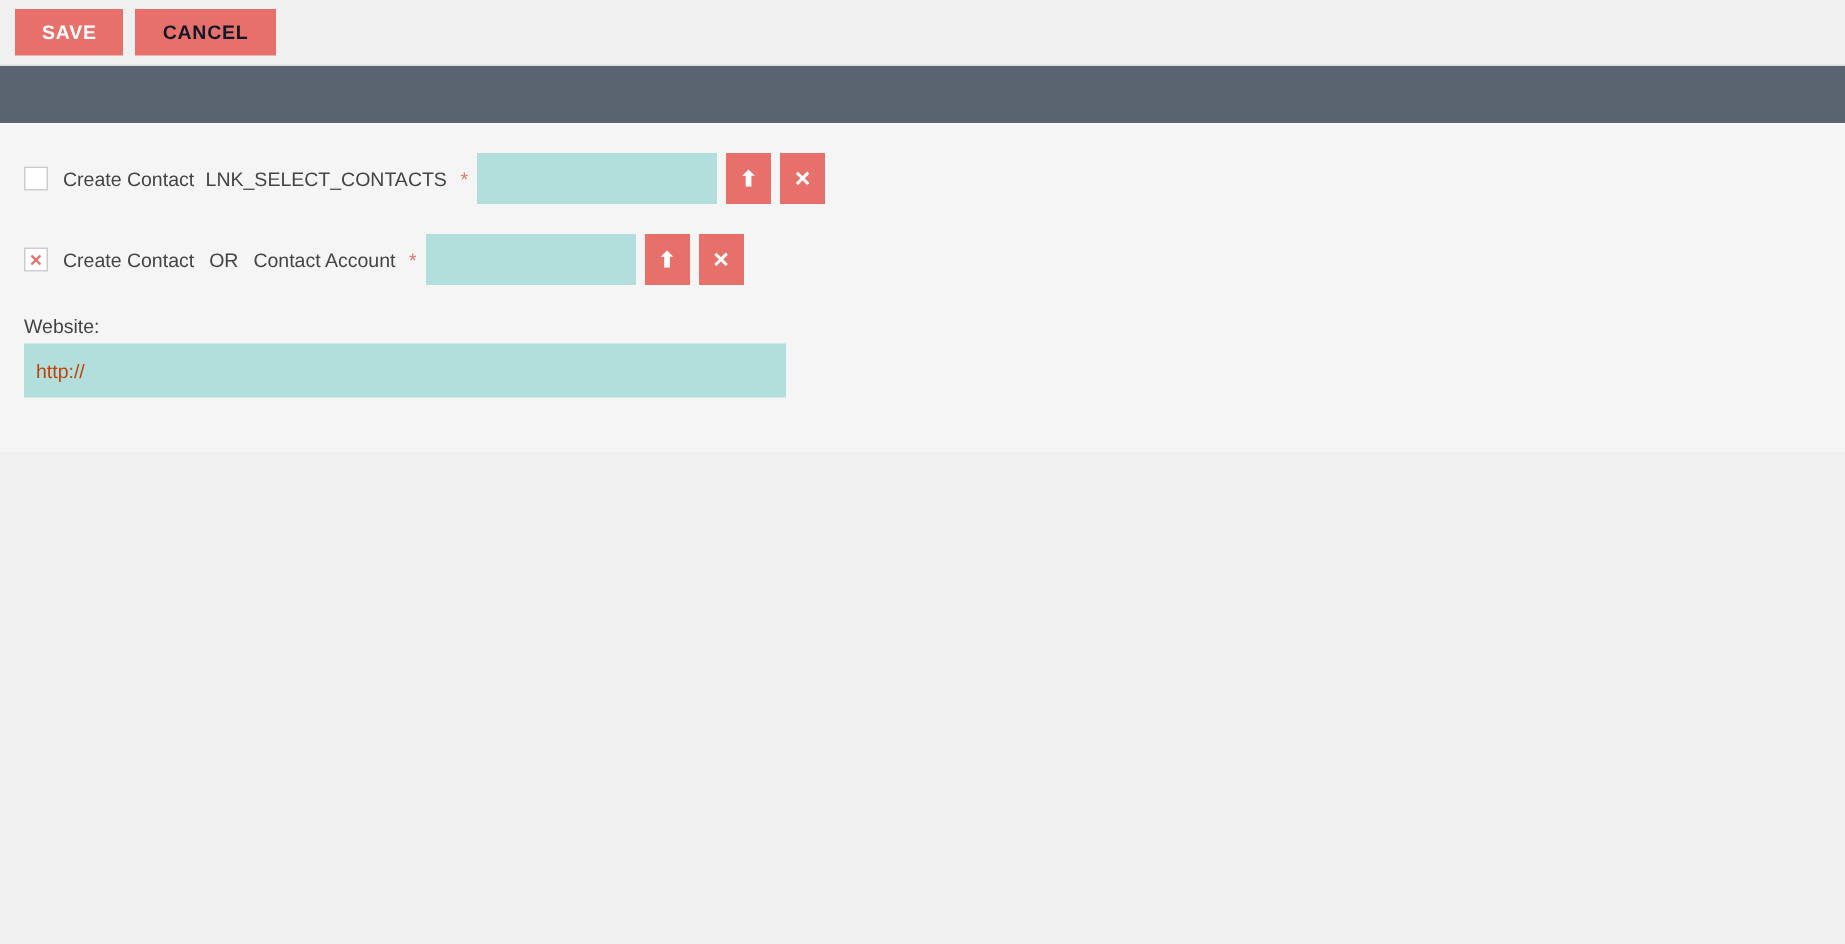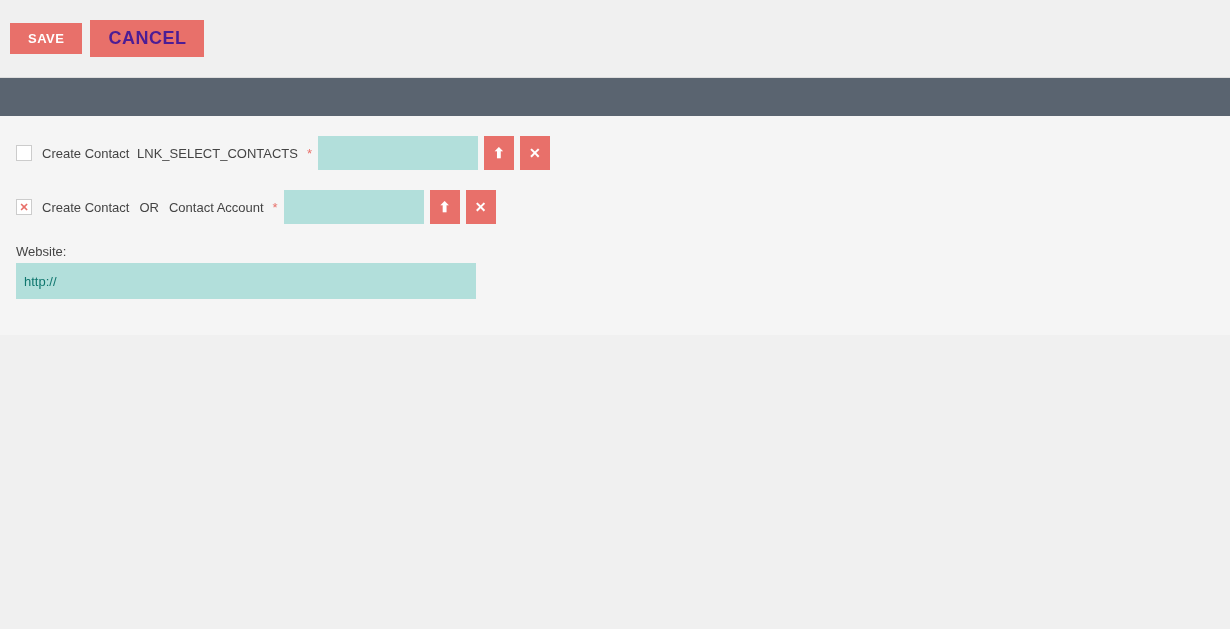--- a/index.html
+++ b/index.html
@@ -8,42 +8,42 @@
       background: #f0f0f0;
       font-size: 13px;
       color: #444;
     }
 
     
     .toolbar {
       display: flex;
       align-items: center;
       background: #f0f0f0;
-      padding: 20px 10px;
+      padding: 6px 10px;
       gap: 8px;
       border-bottom: 1px solid #ddd;
     }
 
     .btn-save {
       background: #e8706a;
       color: #fff;
       border: none;
       padding: 8px 18px;
       font-size: 13px;
       font-weight: bold;
       cursor: pointer;
       letter-spacing: 0.5px;
     }
 
     .btn-cancel {
       background: #e8706a;
-      color: #4c1d95;
+      color: #0f172a;
       border: none;
       padding: 8px 18px;
-      font-size: 18px;
+      font-size: 13px;
       font-weight: bold;
       cursor: pointer;
       letter-spacing: 0.5px;
     }
 
     
     .dark-bar {
       background: #5a6470;
       height: 38px;
       width: 100%;
@@ -171,24 +171,24 @@
       padding: 4px 8px;
       font-size: 13px;
       color: #555;
     }
 
     .website-input {
       background: #b2dfdb;
       border: none;
       outline: none;
       height: 36px;
-      width: 460px;
-      padding: 4px 8px;
-      font-size: 13px;
-      color: #0f766e;
+      width: 508px;
+      padding: 4px 8px;
+      font-size: 13px;
+      color: #c2410c;
     }
 
     .description-textarea {
       background: #b2dfdb;
       border: none;
       outline: none;
       width: 220px;
       height: 160px;
       padding: 6px 8px;
       font-size: 13px;

